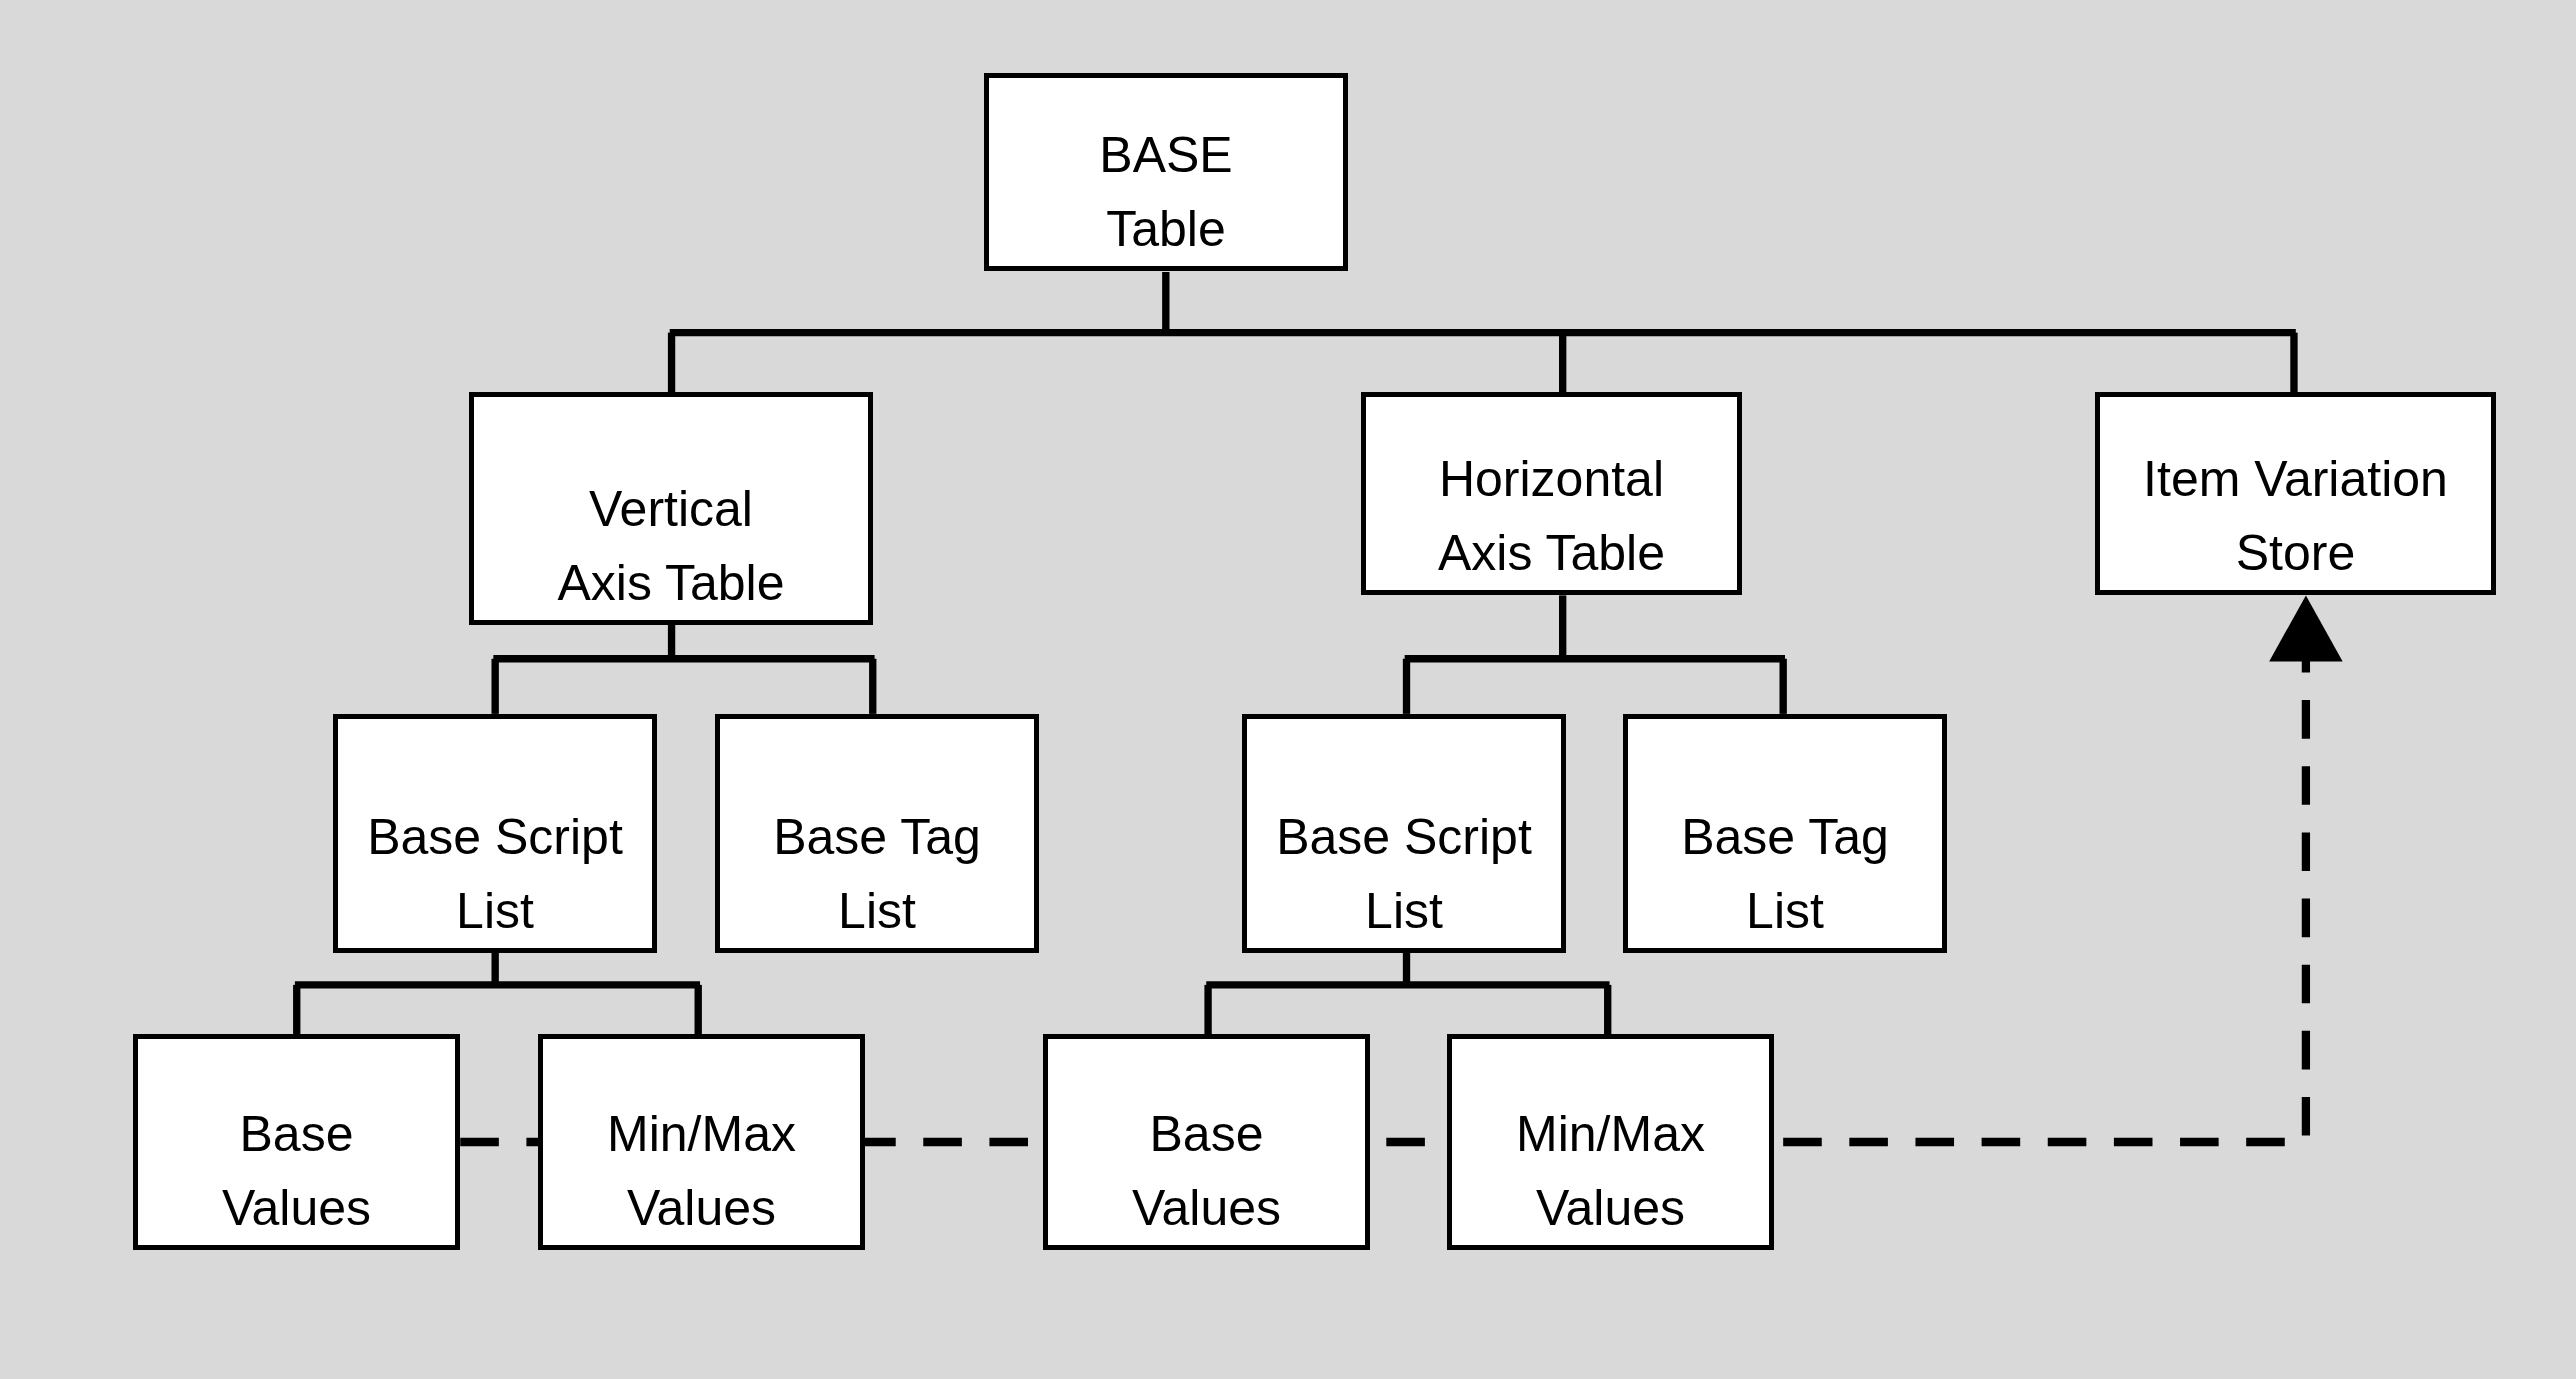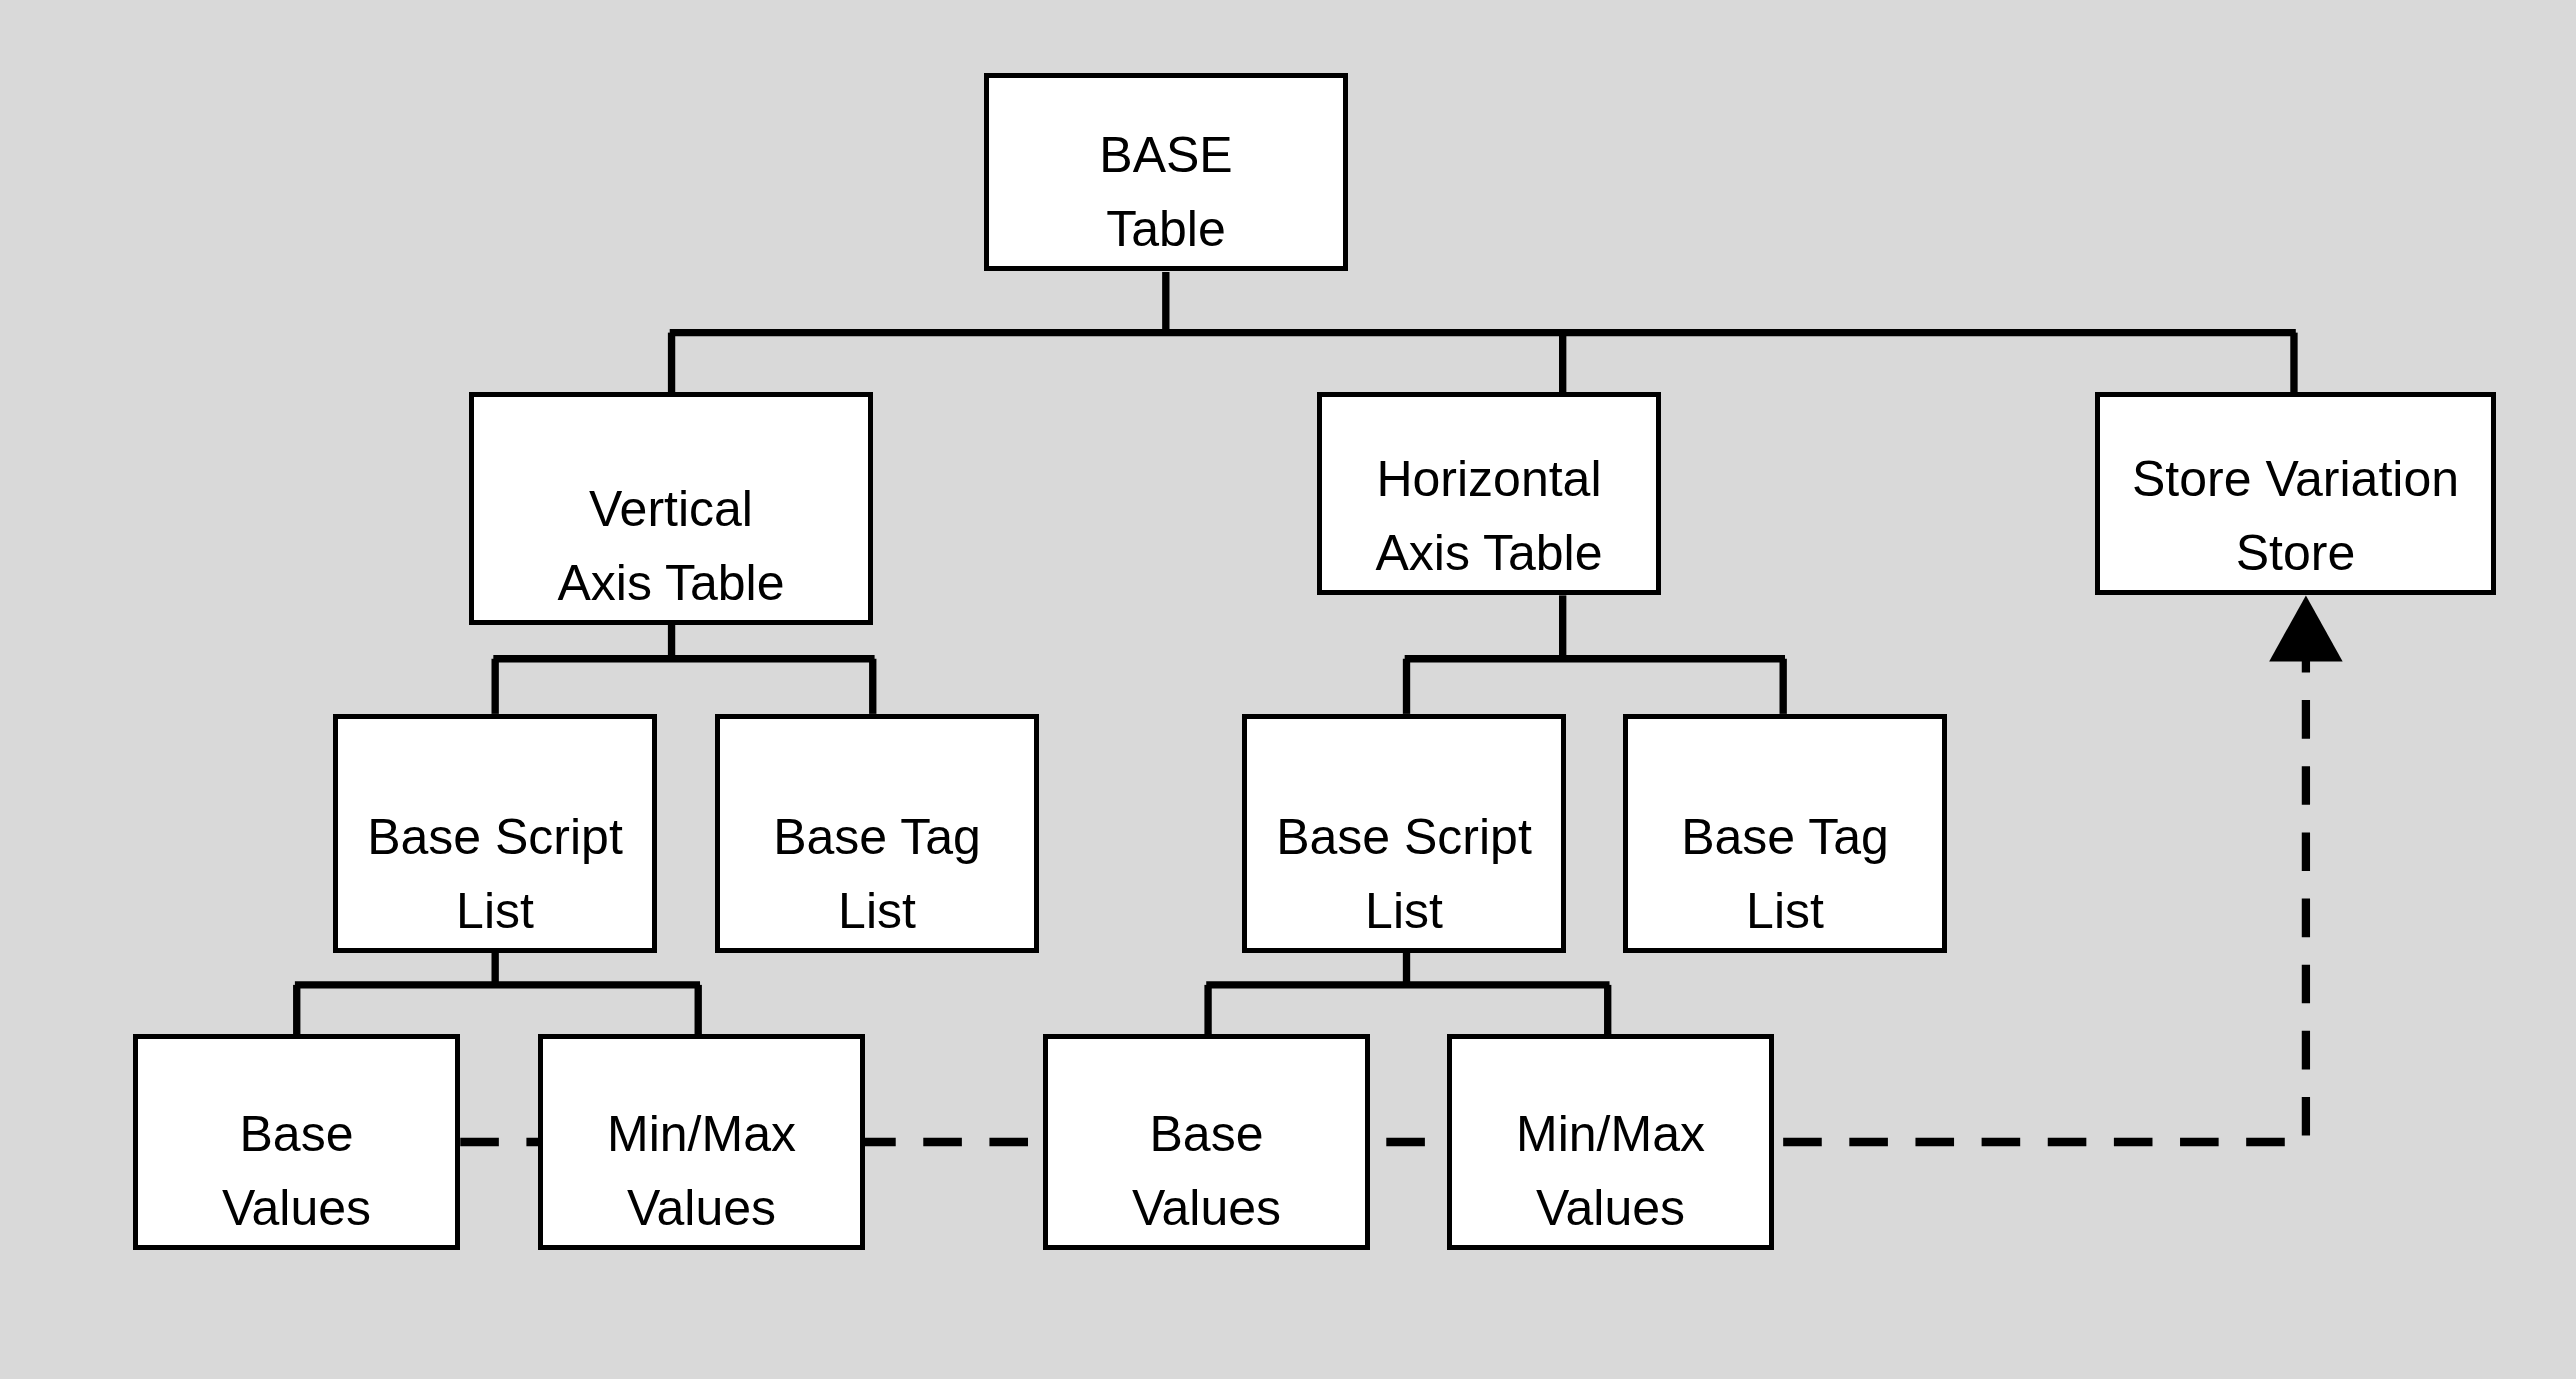--- a/index.html
+++ b/index.html
@@ -77,26 +77,26 @@
 
   <div id="nodes">
       <div class="node" style="left: 984px; top: 73px; width: 364px; height: 198px;">
         <span class="ln">BASE</span>
         <span class="ln">Table</span>
       </div>
       <div class="node" style="left: 469px; top: 392px; width: 404px; height: 233px;">
         <span class="ln">Vertical</span>
         <span class="ln">Axis Table</span>
       </div>
-      <div class="node" style="left: 1317px; top: 392px; width: 344px; height: 203px;">
+      <div class="node" style="left: 1361px; top: 392px; width: 381px; height: 203px;">
         <span class="ln">Horizontal</span>
         <span class="ln">Axis Table</span>
       </div>
       <div class="node" style="left: 2095px; top: 392px; width: 401px; height: 203px;">
-        <span class="ln">Store Variation</span>
+        <span class="ln">Item Variation</span>
         <span class="ln">Store</span>
       </div>
       <div class="node" style="left: 333px; top: 714px; width: 324px; height: 239px;">
         <span class="ln">Base Script</span>
         <span class="ln">List</span>
       </div>
       <div class="node" style="left: 715px; top: 714px; width: 324px; height: 239px;">
         <span class="ln">Base Tag</span>
         <span class="ln">List</span>
       </div>

